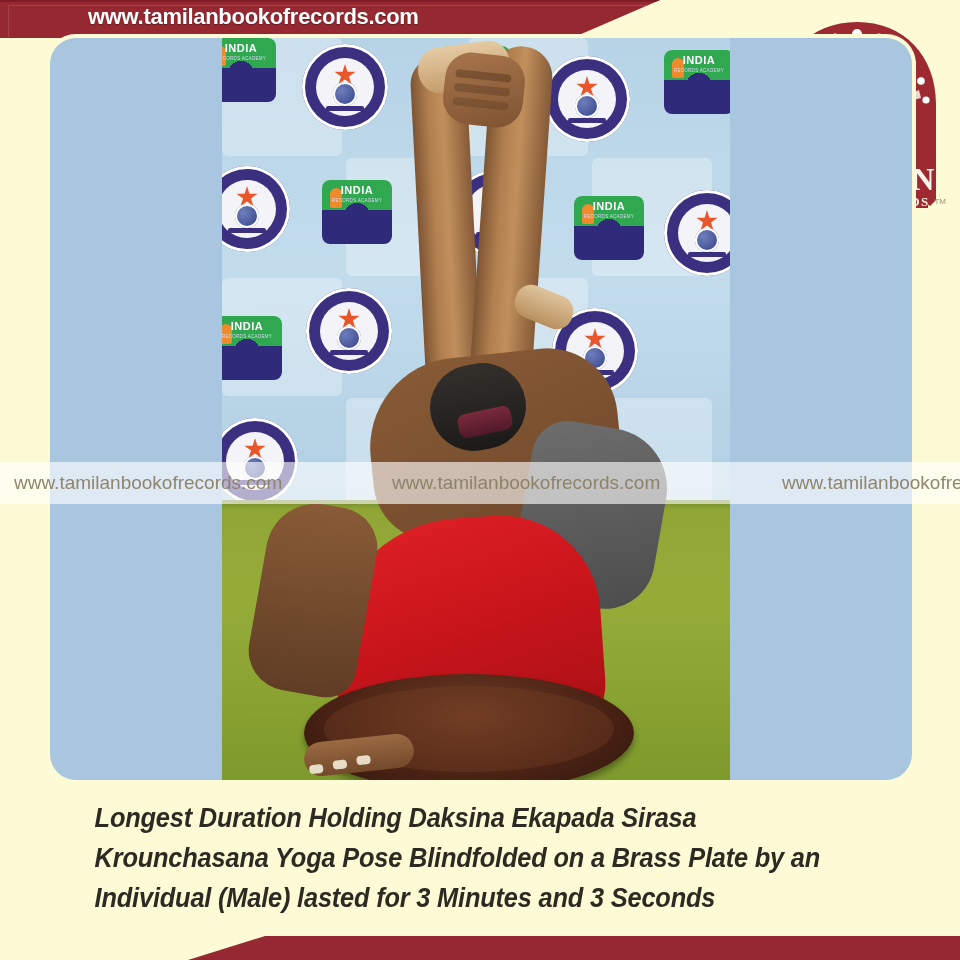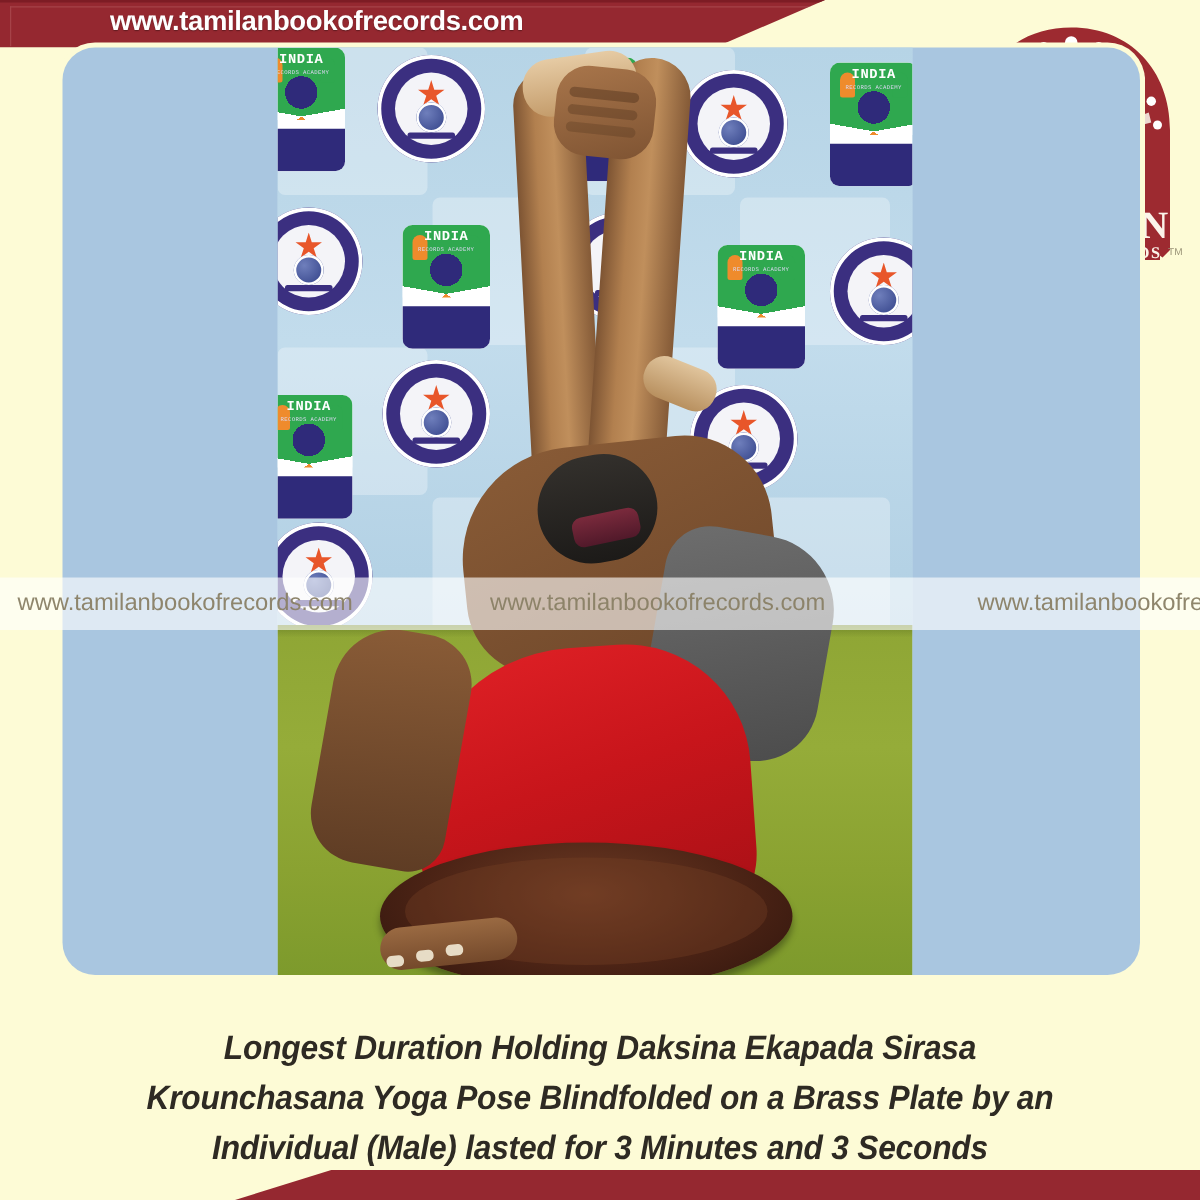--- a/index.html
+++ b/index.html
@@ -88,23 +88,22 @@
     position:absolute;left:31px;top:38px;width:24px;height:24px;border-radius:50%;
     background:radial-gradient(circle at 35% 35%,#6f7fbc,#2c3b82);
     box-shadow:inset 0 0 0 2px #fff;
   }
   .elite .baseline{
     position:absolute;left:24px;top:62px;width:38px;height:5px;background:#3b2f80;border-radius:2px;
   }
 
   
   .india{
-    position:absolute;width:70px;height:99px;border-radius:8px;overflow:hidden;
+    position:absolute;width:70px;height:64px;border-radius:8px;overflow:hidden;
     background:#fff;
-    font-family:Liberation Mono, monospace;
   }
   .india .tri{
     position:absolute;left:0;top:0;width:70px;height:58px;
     background:
       radial-gradient(circle at 50% 62%, #2f2a7a 0 13px, transparent 13px),
       conic-gradient(from 180deg at 50% 95%,
         #ef8b2c 0deg 52deg,#ffffff 52deg 100deg,#2fa84f 100deg 180deg,
         #2fa84f 180deg 260deg,#ffffff 260deg 308deg,#ef8b2c 308deg 360deg);
   }
   .india .person{
@@ -221,25 +220,24 @@
     font-family:"Liberation Sans", sans-serif;
     opacity:.95;
   }
   .wm1{position:absolute;left:14px;}
   .wm2{position:absolute;left:392px;}
   .wm3{position:absolute;left:782px;}
 
   
   .caption{
     position:absolute;left:70px;top:798px;width:820px;
-    text-align:center;color:#2e2a23;
+    text-align:left;color:#2e2a23;
     font-family:"Liberation Sans Narrow","Liberation Sans", sans-serif;
     font-weight:bold;font-style:italic;font-size:27px;line-height:40px;
     letter-spacing:-0.2px;
-    margin-top:20px;
   }
   .caption .ln{display:block;transform:scaleX(.94);transform-origin:center;}
 </style>
 </head>
 <body>
 
 <div id="poster">
 
   <div class="top-banner">
     <div class="inner-line"></div>

